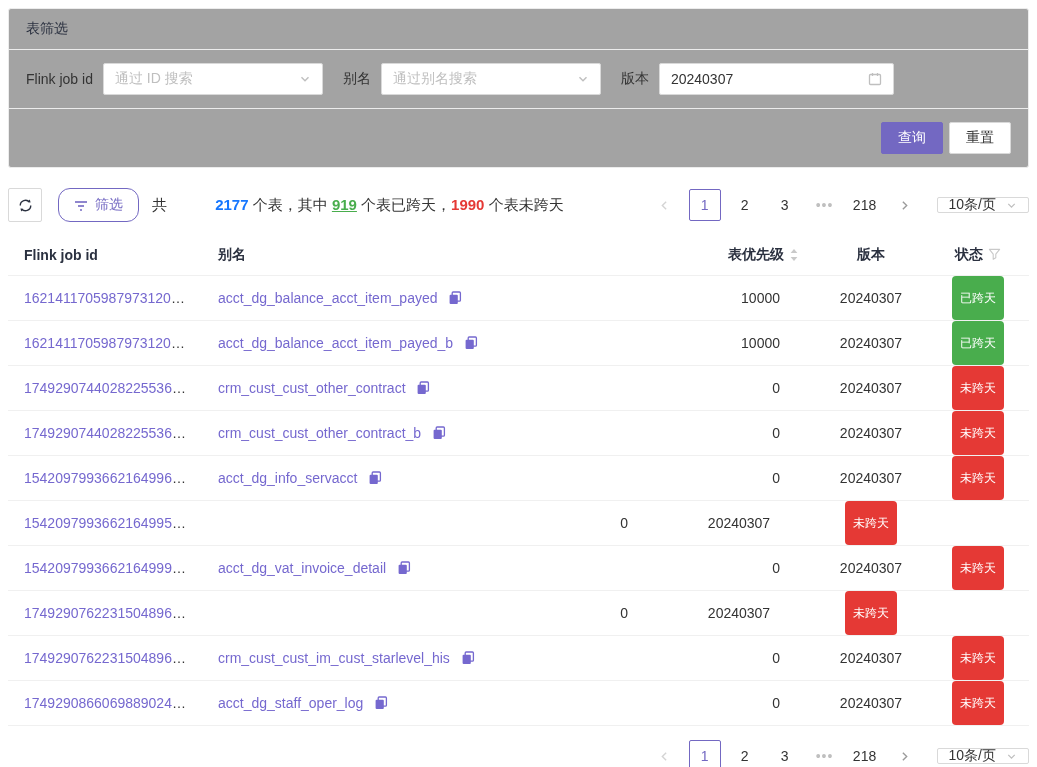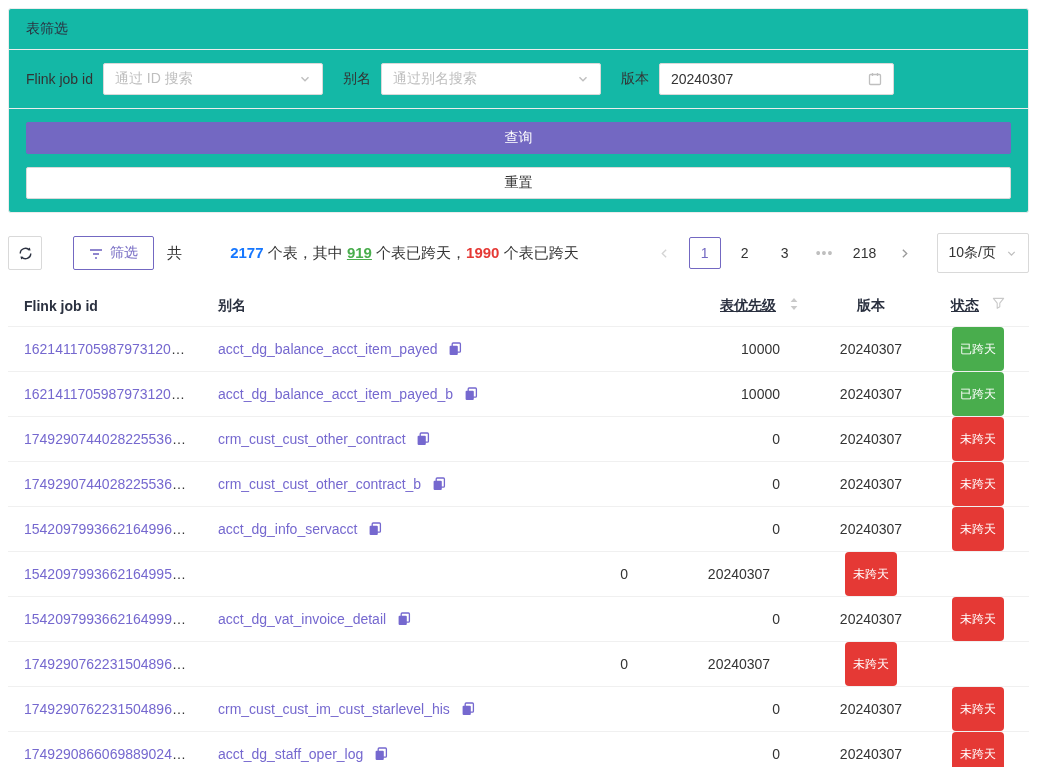--- a/index.html
+++ b/index.html
@@ -5,53 +5,53 @@
   * { box-sizing: border-box; }
   html,body { margin:0; padding:0; background:#fff; }
   body {
     width:1037px; height:767px; overflow:hidden;
     font-family:"Liberation Sans", sans-serif;
     font-size:14px; color:#333;
   }
   .container { margin:8px; }
 
   
-  .card { border:1px solid #ececec; border-radius:3px; background:#14b8a6; }
+  .card { border:1px solid #ececec; border-radius:3px; background:#a3a3a3; }
   .card-title { padding:11px 17px; font-size:14px; color:#2b3140; border-bottom:1px solid #ececec; }
   .filter-row { display:flex; align-items:center; padding:13px 17px; border-bottom:1px solid #ececec; }
   .field-label { color:#333; margin-right:10px; white-space:nowrap; }
   .field-label + .control { margin-right:20px; }
   .control {
     display:flex; align-items:center; justify-content:space-between;
     height:32px; border:1px solid #d9d9d9; border-radius:2px; background:#fff;
     padding:0 11px; cursor:pointer;
   }
   .control.select { width:220px; }
   .control.date { width:235px; }
   .placeholder { color:#bfbfbf; }
   .value-text { color:#333; }
-  .btn-row { display:flex; justify-content:flex-end; gap:13px; padding:13px 17px;flex-direction:column; }
+  .btn-row { display:flex; justify-content:flex-end; gap:6px; padding:13px 17px; }
   .btn {
     height:32px; padding:0 16px; border-radius:2px; font-size:14px;
     display:inline-flex; align-items:center; justify-content:center; cursor:pointer;
     border:1px solid #d9d9d9; background:#fff; color:#333;
     font-family:"Liberation Sans", sans-serif;
   }
   .btn.primary { background:var(--accent,#7368c2); border-color:var(--accent,#7368c2); color:#fff; }
 
   
   .toolbar { display:flex; align-items:center; margin-top:20px; }
   .icon-btn {
     width:34px; height:34px; border:1px solid #d9d9d9; border-radius:2px; background:#fff;
     display:inline-flex; align-items:center; justify-content:center; cursor:pointer;
   }
   .filter-btn {
-    margin-left:31px; height:34px; padding:0 15px;
+    margin-left:16px; height:34px; padding:0 15px;
     border:1px solid var(--accent,#7368c2); color:var(--accent,#7368c2);
-    border-radius:2px; background:#fff; display:inline-flex; align-items:center; gap:7px;
+    border-radius:12px; background:#fff; display:inline-flex; align-items:center; gap:7px;
     font-size:14px; cursor:pointer; font-family:"Liberation Sans", sans-serif;
   }
   .summary { margin-left:13px; font-size:15px; color:#333; }
   .summary b { font-weight:bold; }
   .num-total { color:var(--info,#1677ff);margin-left:44px; }
   .num-crossed { color:var(--success,#49ad4d);text-decoration:underline; }
   .num-uncrossed { color:var(--error,#e53935); }
   .spacer { flex:1; }
 
   
@@ -60,40 +60,40 @@
     min-width:32px; height:32px; display:inline-flex; align-items:center; justify-content:center;
     background:transparent; border:none; border-radius:2px; cursor:pointer; font-size:14px; color:#333;
     font-family:"Liberation Sans", sans-serif;
   }
   .pg-item { min-width:32px; height:32px; display:inline-flex; align-items:center; justify-content:center;
     border:1px solid transparent; border-radius:2px; cursor:pointer; font-size:14px; color:#333; background:#fff; }
   .pg-item.active { border-color:var(--accent,#7368c2); color:var(--accent,#7368c2); }
   .pg-ellipsis { min-width:32px; height:32px; display:inline-flex; align-items:center; justify-content:center;
     color:#bfbfbf; letter-spacing:1px; }
   .pg-sizer {
-    margin-left:8px; height:40px; border:1px solid #d9d9d9; border-radius:2px;
+    margin-left:8px; height:16px; border:1px solid #d9d9d9; border-radius:2px;
     display:inline-flex; align-items:center; gap:10px; padding:0 11px; cursor:pointer; background:#fff;
   }
   .bottom-pg { display:flex; justify-content:flex-end; margin-top:14px; }
 
   
   .table { margin-top:12px; }
   .t-row {
     display:grid;
     grid-template-columns:194px minmax(0,1fr) 152px 112px 102px;
     align-items:center;
     border-bottom:1px solid #f0f0f0;
   }
   .t-head { height:42px; }
   .t-head .cell { font-weight:bold; color:#2b3140; }
   .t-body .t-row { height:45px; }
   .cell { padding:0 16px; white-space:nowrap; overflow:hidden; text-overflow:ellipsis; }
   .cell.right { text-align:right; display:flex; justify-content:flex-end; align-items:center; }
   .cell.center { text-align:center; justify-content:center; display:flex; align-items:center; }
-  .head-flex { display:flex; gap:13px;text-decoration:underline; }
+  .head-flex { display:flex; align-items:center; gap:5px; }
   .priority-val { padding-right:19px; }
   .link { color:var(--link,#7568cf); text-decoration:none; cursor:pointer; }
   .copy-btn { background:none; border:none; padding:0; margin-left:7px; cursor:pointer; vertical-align:-2px; }
   .badge {
     display:inline-block; padding:16px 8px; border-radius:4px; font-size:12px; color:#fff; line-height:1;
   }
   .badge.success { background:var(--success,#49ad4d); }
   .badge.error { background:var(--error,#e53935); }
 
   svg { display:block; }
@@ -157,21 +157,21 @@
       <span>
         <svg width="14" height="12" viewBox="0 0 14 12">
             <line x1="1" y1="3" x2="13" y2="3" stroke="#7368c2" stroke-width="1.6"></line>
             <line x1="4" y1="7" x2="10" y2="7" stroke="#7368c2" stroke-width="1.6"></line>
             <line x1="6" y1="11" x2="8" y2="11" stroke="#7368c2" stroke-width="1.6"></line>
           </svg>
       </span>
       <span>筛选</span>
     </button>
     <div class="summary">
-      <span>共 </span><b class="num-total">2177</b><span> 个表，其中 </span><b class="num-crossed">919</b><span> 个表已跨天，</span><b class="num-uncrossed">1990</b><span> 个表已跨天</span>
+      <span>共 </span><b class="num-total">2177</b><span> 个表，其中 </span><b class="num-crossed">919</b><span> 个表已跨天，</span><b class="num-uncrossed">1990</b><span> 个表未跨天</span>
     </div>
     <div class="spacer"></div>
     <div class="pagination">
         <button class="pg-btn" style="color: rgb(212, 212, 212);">
           <span>
             <svg width="11" height="11" viewBox="0 0 12 12">
               <polyline points="7.8,1.8 3.6,6 7.8,10.2" fill="none" stroke="currentColor" stroke-width="1.5"></polyline>
             </svg>
           </span>
         </button>

